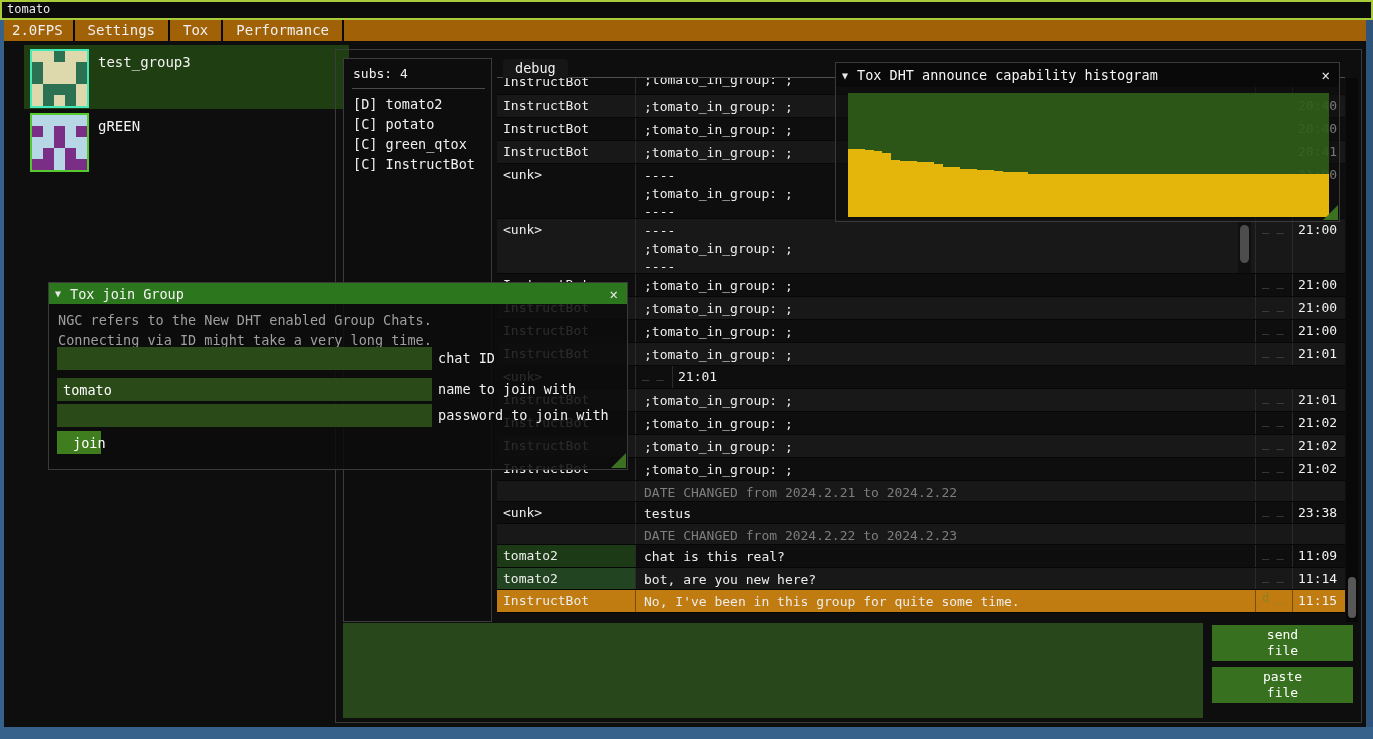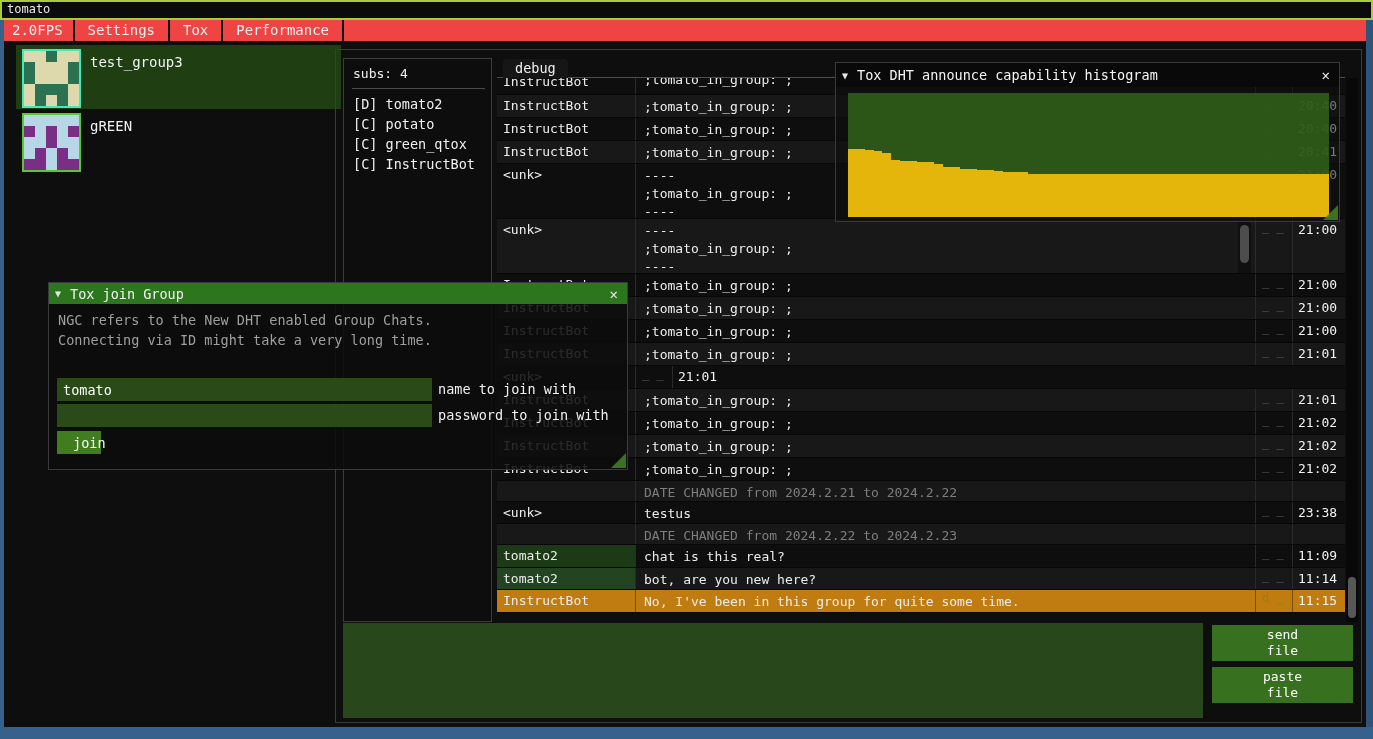--- a/index.html
+++ b/index.html
@@ -7,27 +7,27 @@
        font-family:"DejaVu Sans Mono","Liberation Mono",monospace;color:#ededed;}
   #app *{box-sizing:border-box;}
 
   
   .titlebar{position:absolute;left:0;top:0;width:1373px;height:20px;background:#0b0b0b;
             border:2px solid #a9cb3a;font-size:12px;line-height:15px;padding-left:5px;color:#e8e8e8;}
   .edge-left{position:absolute;left:0;top:20px;width:4px;height:719px;background:#36618b;}
   .edge-right{position:absolute;left:1366px;top:20px;width:7px;height:719px;background:#2f547a;}
   .edge-bottom{position:absolute;left:0;top:727px;width:1373px;height:12px;background:#36618b;}
 
-  .menubar{position:absolute;left:4px;top:20px;width:1362px;height:21px;background:#ef4444;
+  .menubar{position:absolute;left:4px;top:20px;width:1362px;height:21px;background:#a16207;
            display:flex;font-size:14px;}
   .menu-item{padding:1px 13px 0 13px;border-right:2px solid #0a0a0a;line-height:19px;color:#f0f0f0;}
   .menu-item.fps{padding:1px 10px 0 8px;}
 
   
-  .group-row{position:absolute;left:16px;width:325px;height:64px;}
+  .group-row{position:absolute;left:24px;width:325px;height:64px;}
   .group-row.selected{background:#1f3f12;}
   .avatar{position:absolute;left:6px;top:4px;width:59px;height:59px;border:2px solid;overflow:hidden;}
   .avatar-grid{display:grid;grid-template-columns:repeat(5,1fr);grid-template-rows:repeat(5,1fr);width:55px;height:55px;}
   .group-label{position:absolute;left:74px;top:9px;font-size:14px;color:#f2f2f2;}
 
   
   .main-border{position:absolute;left:335px;top:49px;width:1027px;height:674px;border:1px solid #3c3c3c;}
 
   
   .subs-panel{position:absolute;left:343px;top:58px;width:149px;height:564px;border:1px solid #3c3c3c;background:#0d0d0d;}
@@ -411,20 +411,24 @@
 
   <div class="fwin" id="join-win">
     <div class="fwin-title">
       <span class="collapse-icon">▼</span>
       <span>Tox join Group</span>
       <span class="close-x">✕</span>
     </div>
     <div class="join-desc">NGC refers to the New DHT enabled Group Chats.</div>
     <div class="join-desc" style="margin-top:0;">Connecting via ID might take a very long time.</div>
 
+    <div class="join-field" style="top:64px;">
+      <input class="join-input" value="" style="">
+      <div class="join-label">chat ID</div>
+    </div>
     <div class="join-field" style="top:95px;">
       <input class="join-input" value="tomato" style="">
       <div class="join-label">name to join with</div>
     </div>
     <div class="join-field" style="top:121px;">
       <input class="join-input" value="" style="">
       <div class="join-label">password to join with</div>
     </div>
     <button class="join-btn">join</button>
     <div class="resize-grip"></div>

